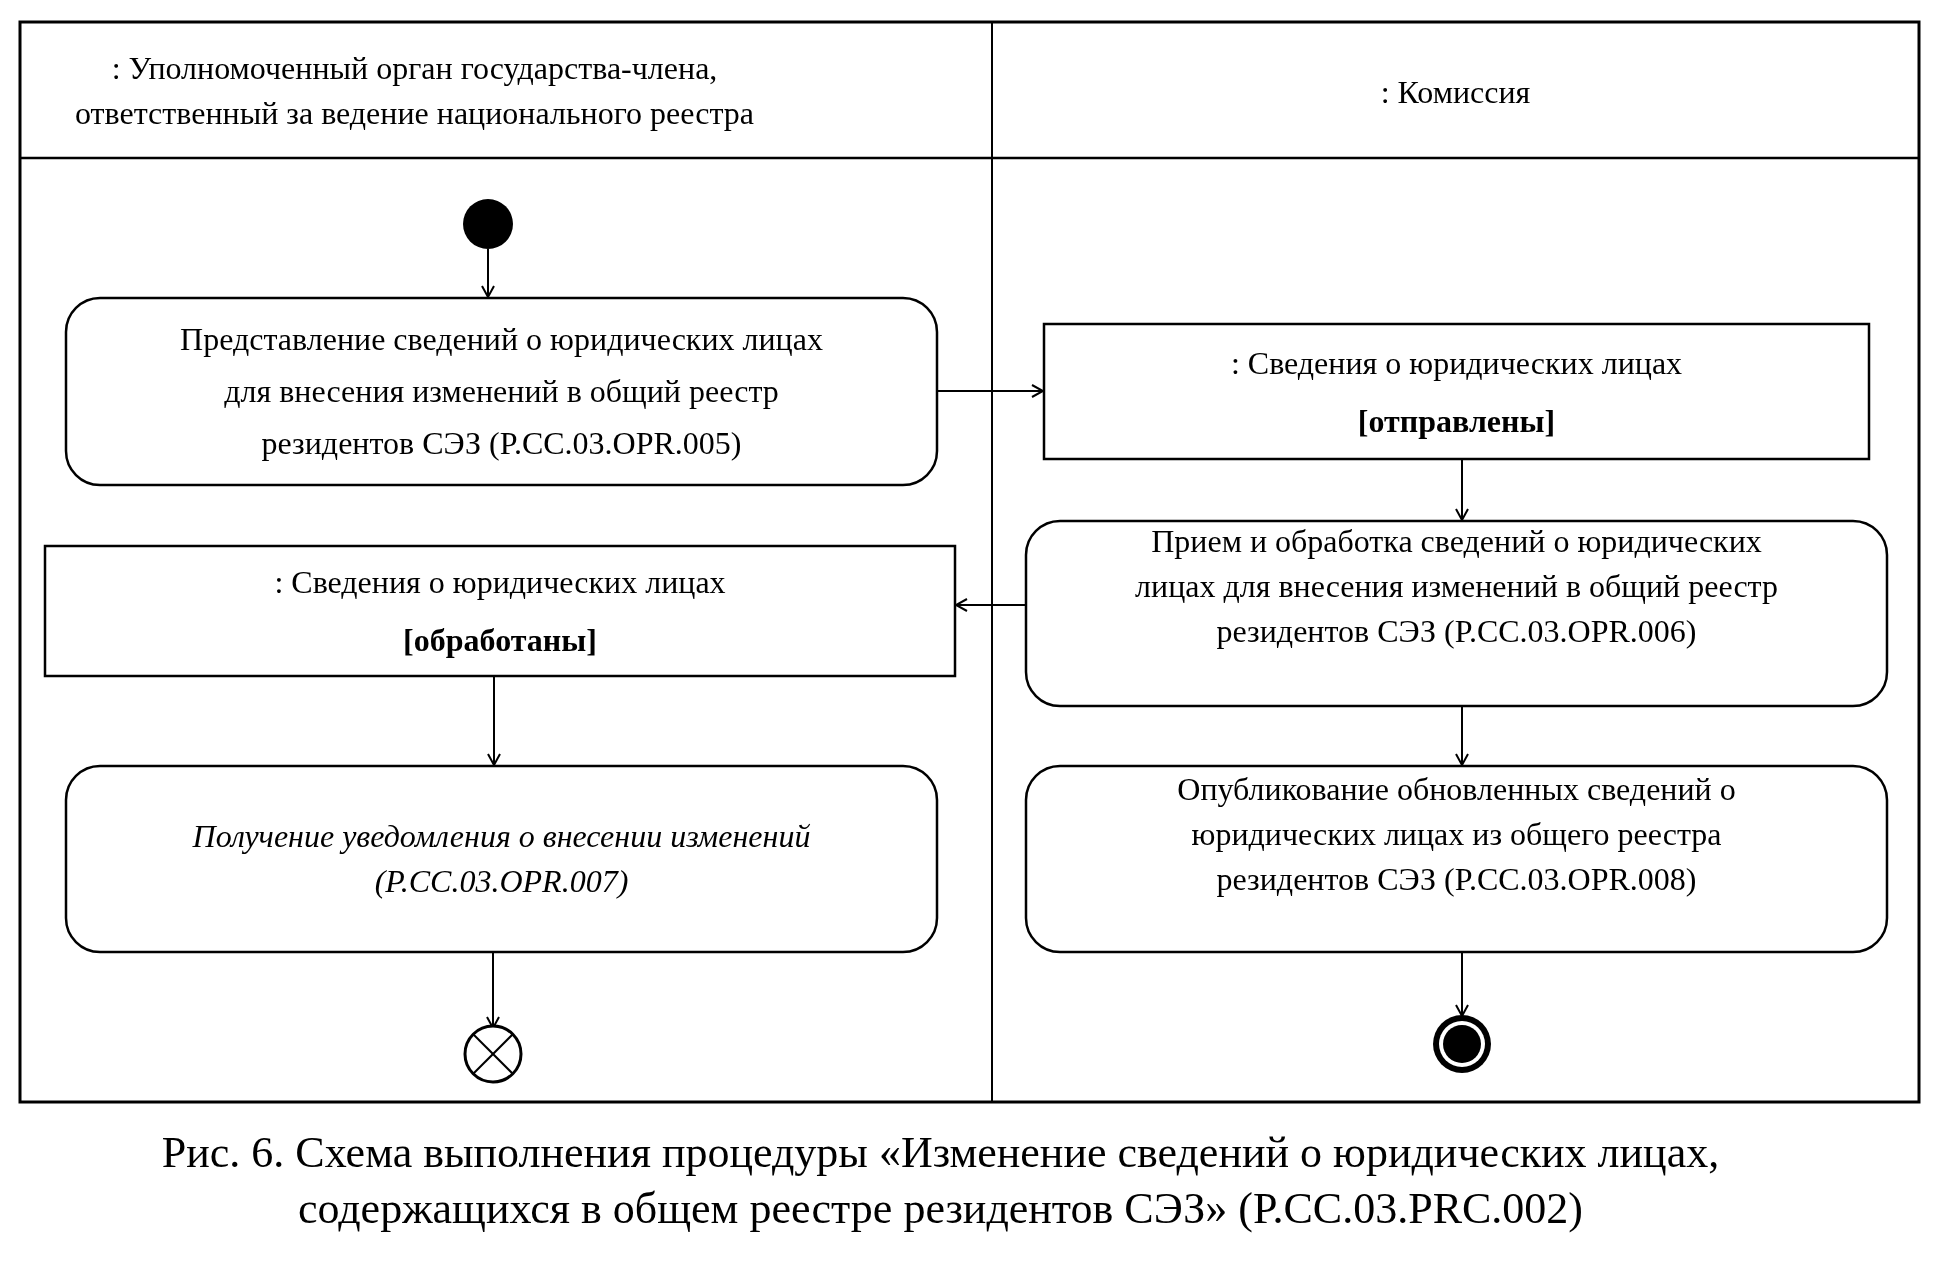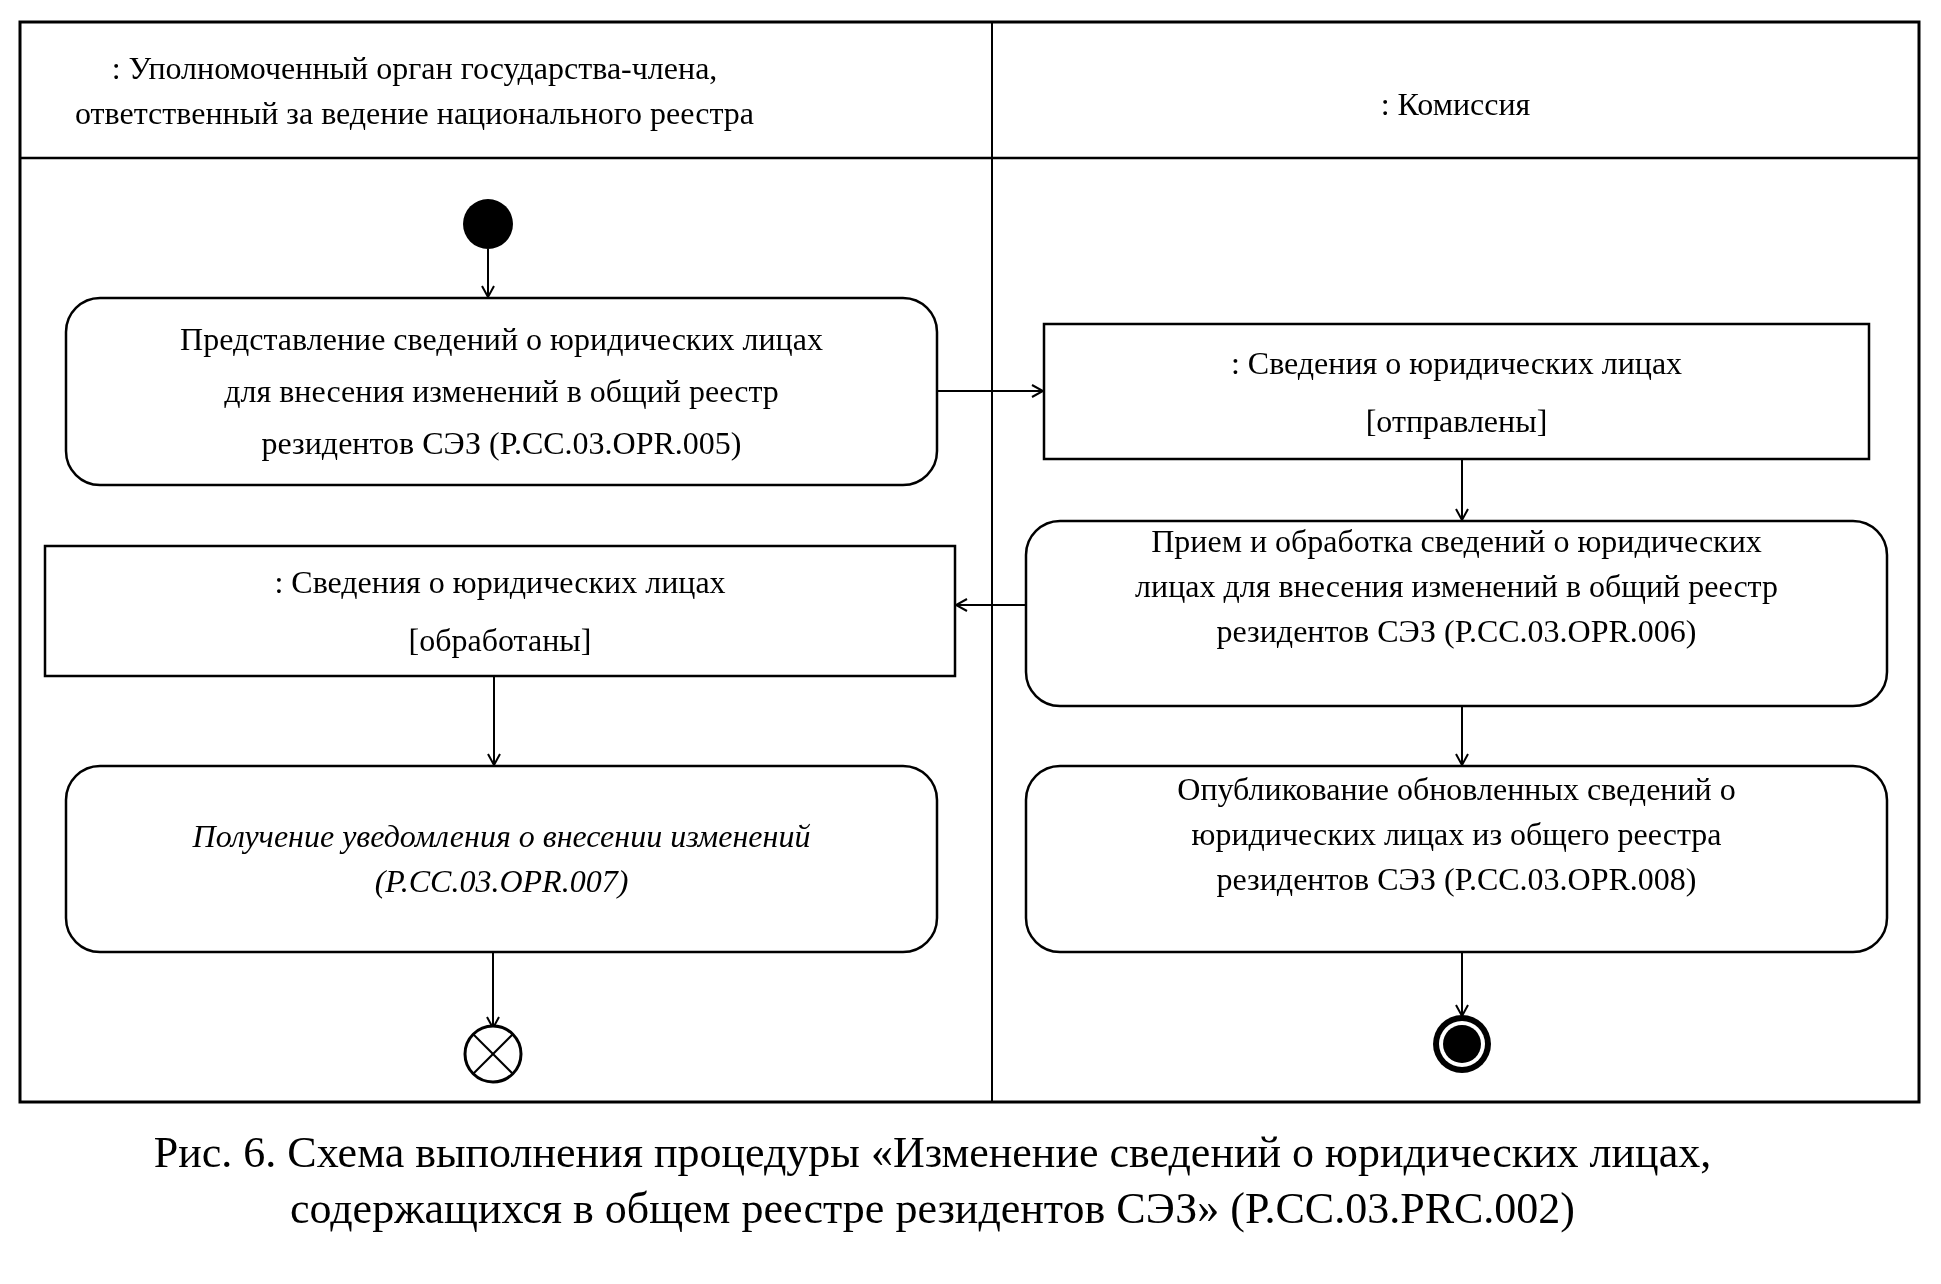--- a/index.html
+++ b/index.html
@@ -5,23 +5,23 @@
     html, body { margin: 0; padding: 0; background: #ffffff; }
     body { width: 1941px; height: 1284px; position: relative; overflow: hidden;
            font-family: "Liberation Serif", "DejaVu Serif", serif; color: #000; }
     #diagram { position: absolute; left: 0; top: 0; width: 1941px; height: 1110px; }
     .lane-title { position: absolute; display: flex; align-items: center; justify-content: center;
                   text-align: center; font-size: 32px; line-height: 45px; }
     .node-text { position: absolute; display: flex; flex-direction: column; align-items: center;
                  justify-content: center; text-align: center; font-size: 32px; line-height: 45px; }
     .node-text span { display: block; white-space: nowrap; }
     .obj-text { line-height: 58px; }
-    .state { font-weight: normal; }
+    .state { font-weight: bold; }
     .caption { position: absolute; left: 0; width: 1865px; top: 1125px; text-align: center;
-               font-family: "Liberation Serif", serif; font-size: 44px; line-height: 56px; }
+               font-family: "Liberation Serif", serif; font-size: 44px; line-height: 56px; padding-left: 8px; }
     .caption span { display: block; }
   </style>
 </head>
 <body>
 
 <div id="diagram">
   <svg width="1941" height="1110" viewBox="0 0 1941 1110" xmlns="http://www.w3.org/2000/svg">
     <defs>
       <marker id="arrow" markerWidth="14" markerHeight="14" refX="12" refY="7" orient="auto" markerUnits="userSpaceOnUse">
         <path d="M1,1 L12,7 L1,13" fill="none" stroke="#000" stroke-width="2"></path>
@@ -66,21 +66,21 @@
       <circle cx="1462" cy="1044" r="23" fill="#fff"></circle>
       <circle cx="1462" cy="1044" r="19" fill="#000"></circle>
     </g>
   </svg>
 
   
   <div class="lane-title" style="left:22px; top:24px; width:785px; height:134px; flex-direction:column;">
     <span>: Уполномоченный орган государства-члена,</span>
     <span>ответственный за ведение национального реестра</span>
   </div>
-  <div class="lane-title" style="left:994px; top:24px; width:923px; height:160px;">
+  <div class="lane-title" style="left:994px; top:12px; width:923px; height:160px;">
     <span>: Комиссия</span>
   </div>
 
   
   <div class="node-text" style="left:66px; top:298px; width:871px; height:187px;gap:7px;">
     <span>Представление сведений о юридических лицах</span>
     <span>для внесения изменений в общий реестр</span>
     <span>резидентов СЭЗ (P.CC.03.OPR.005)</span>
   </div>
 

